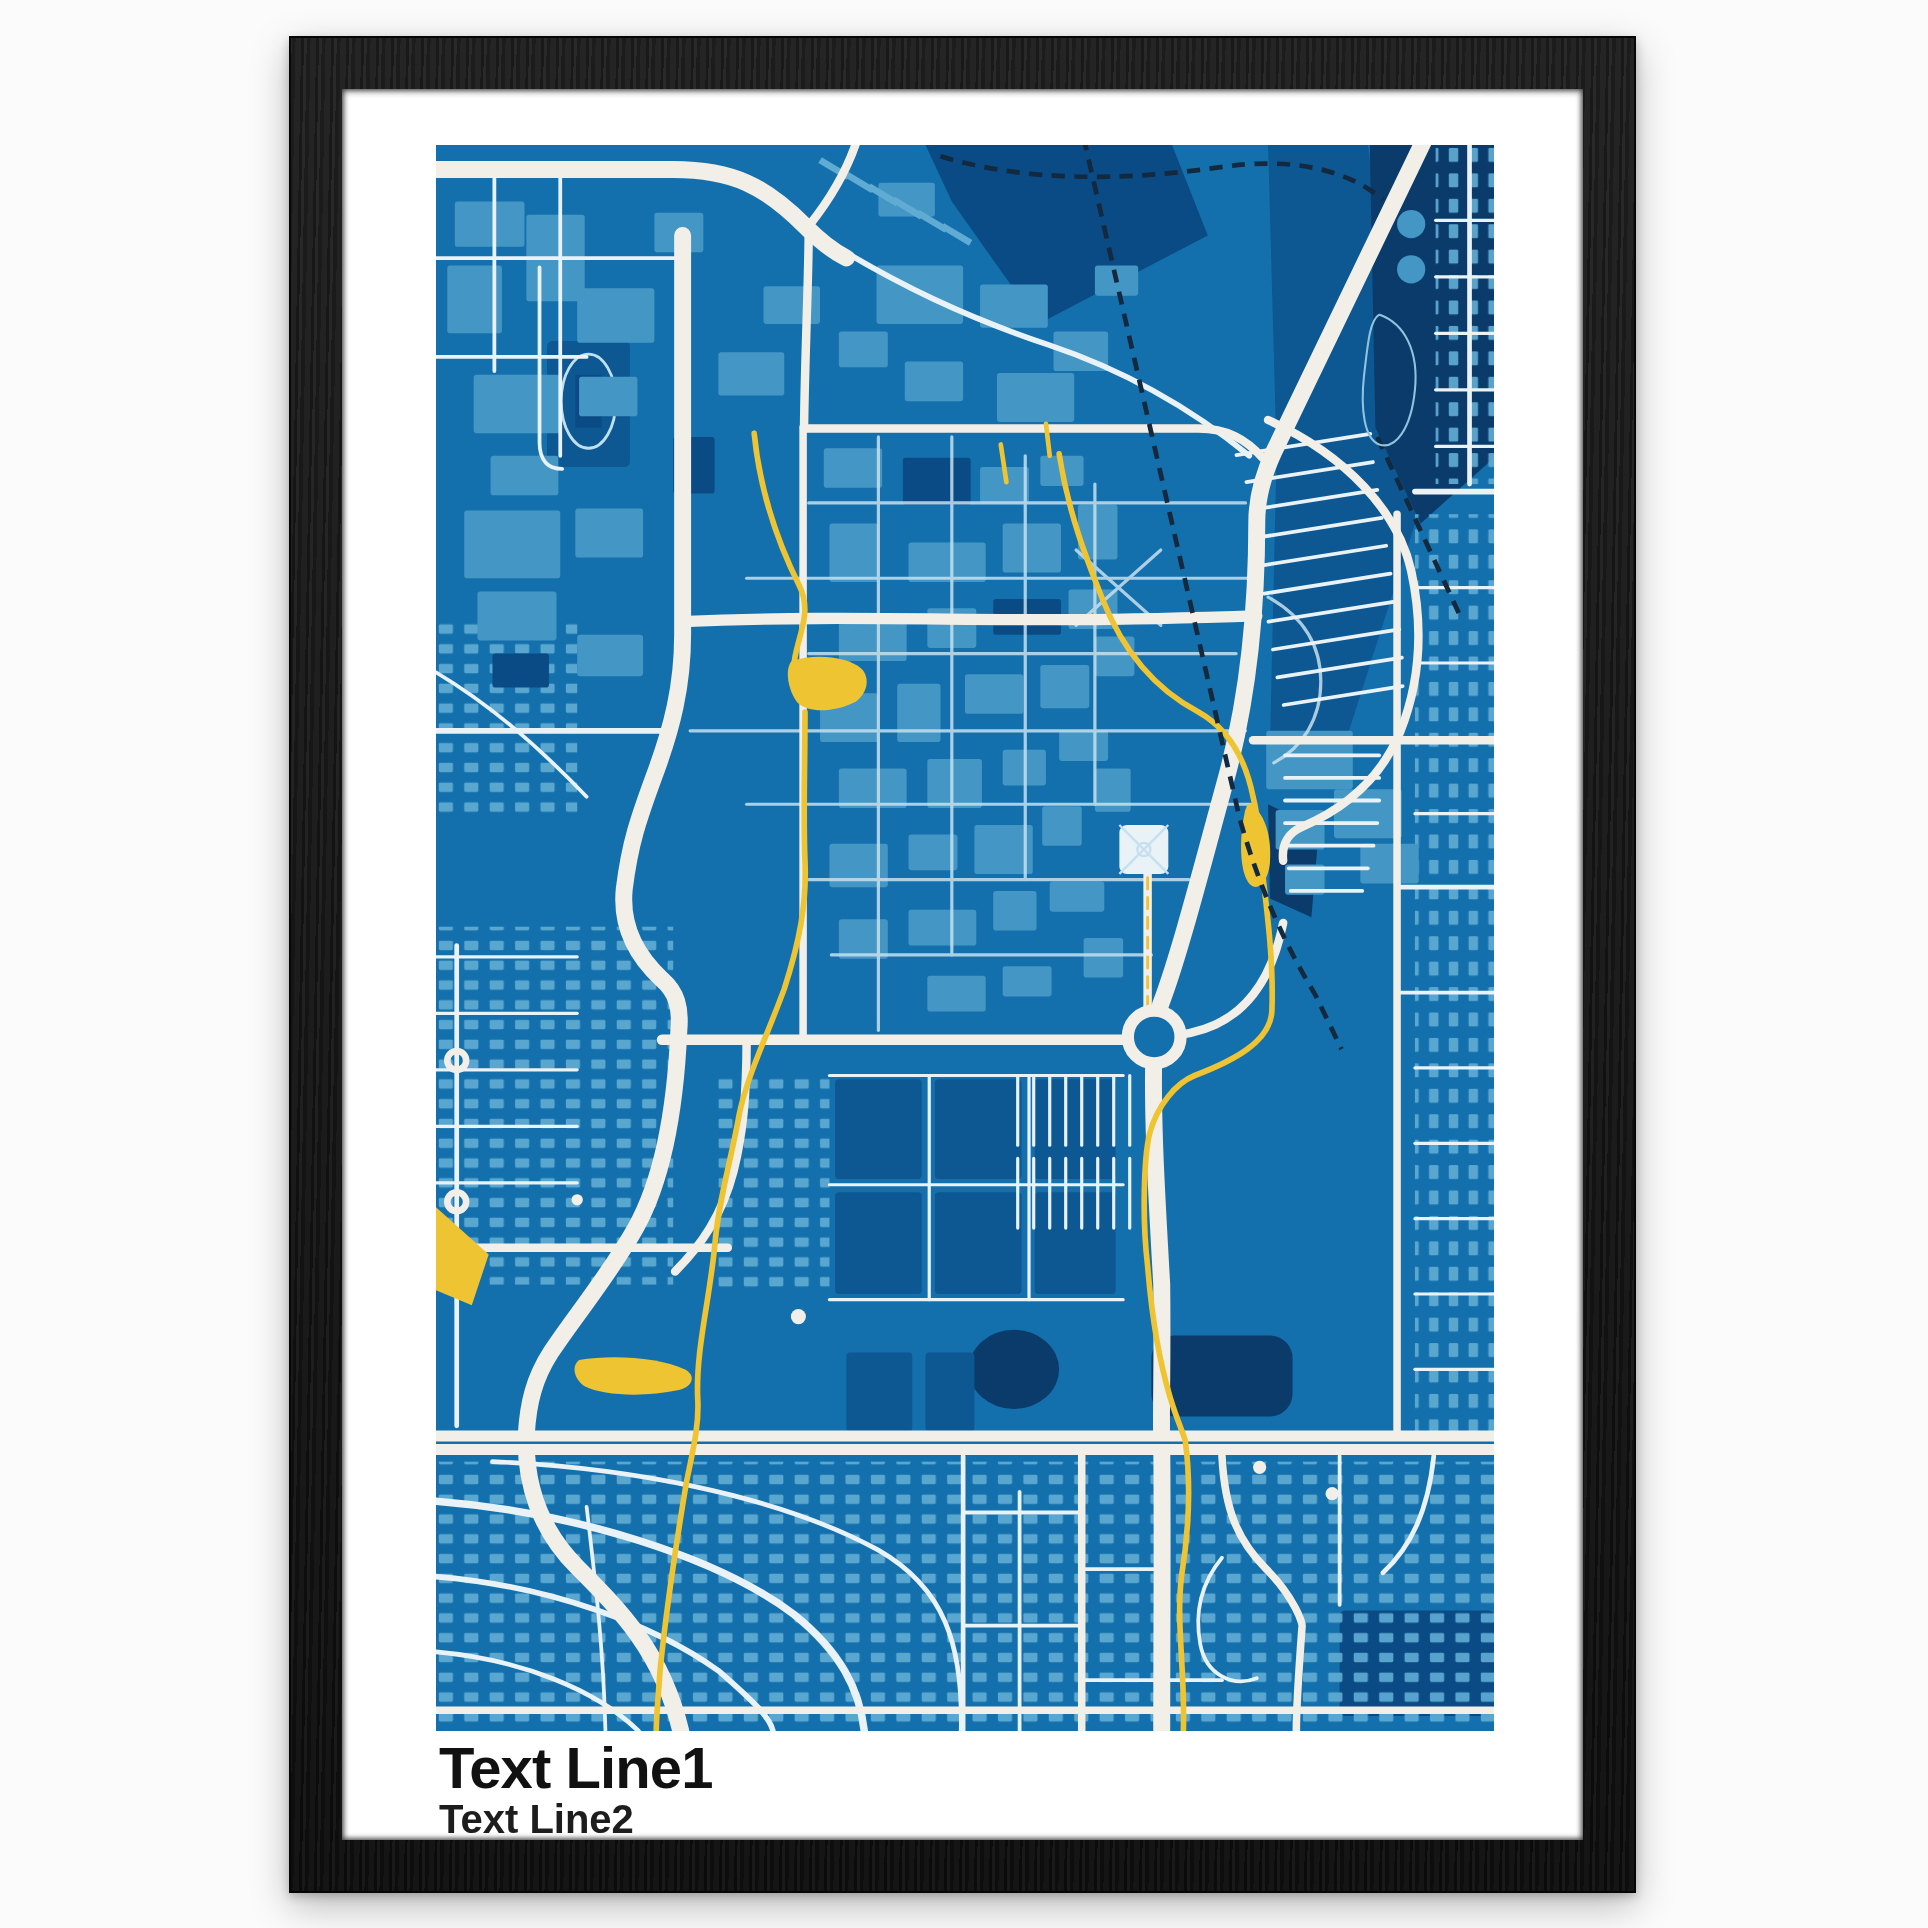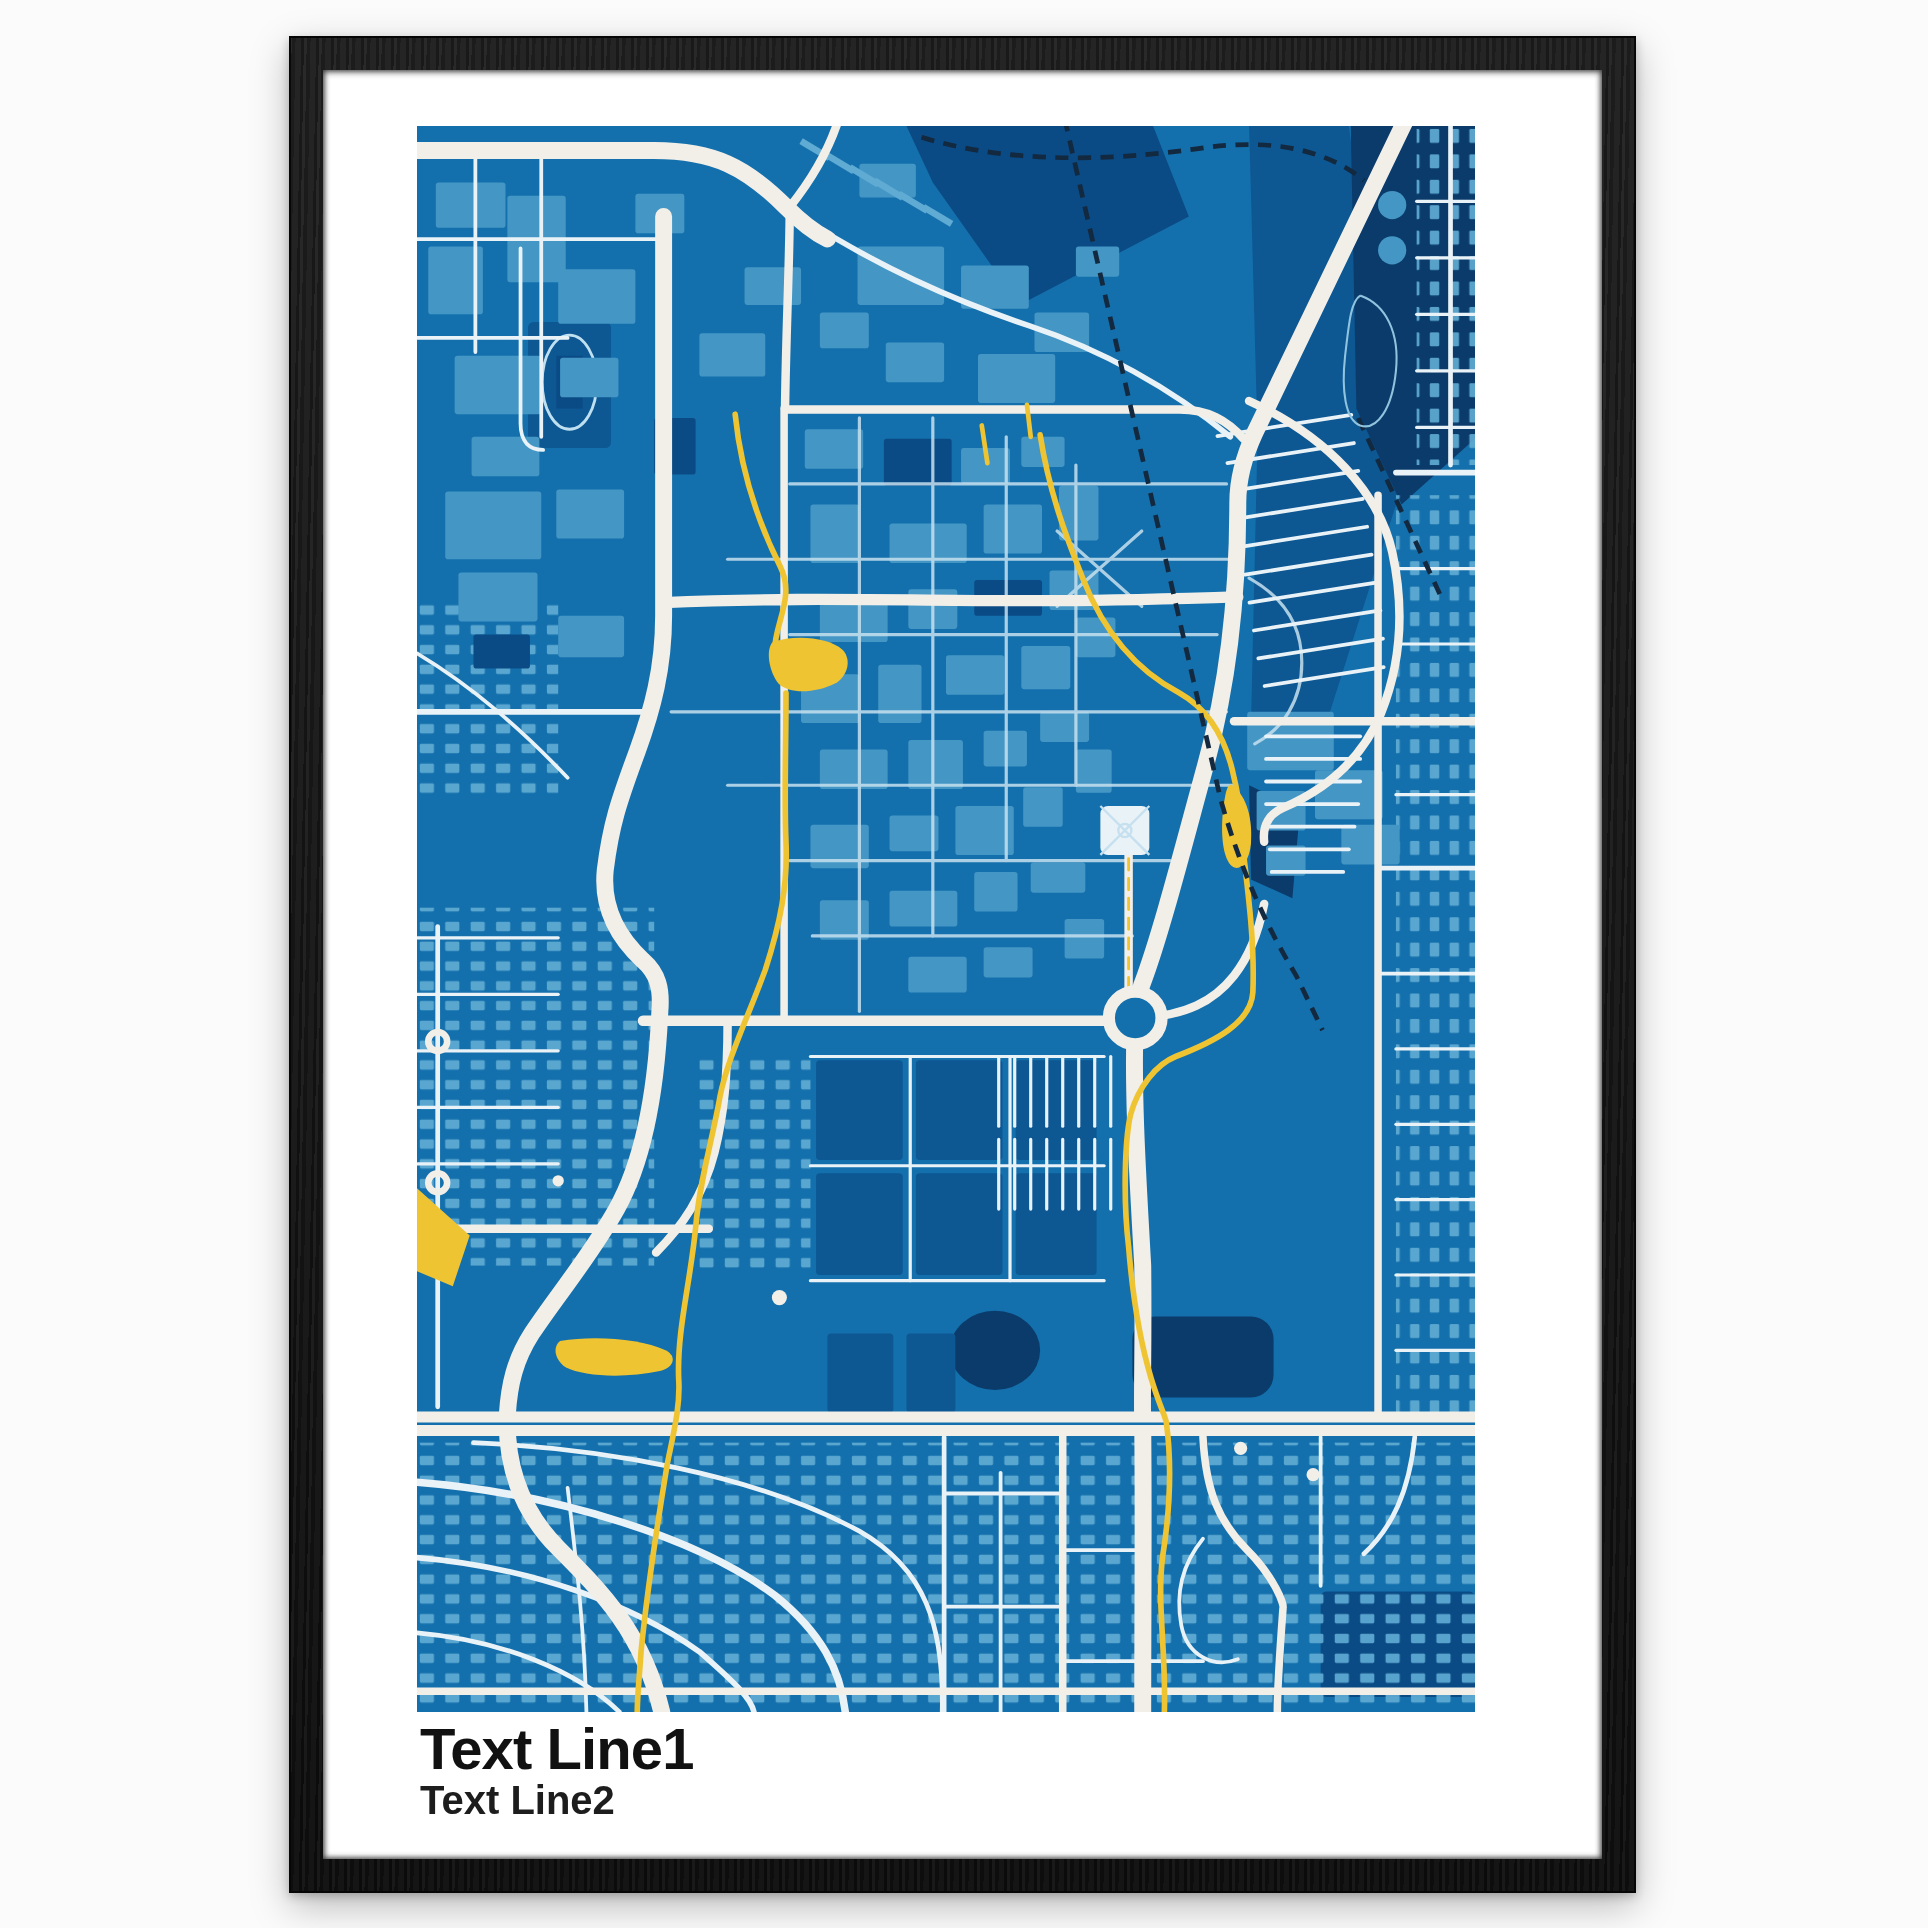--- a/index.html
+++ b/index.html
@@ -1,17 +1,17 @@
 <!DOCTYPE html>
 <html style="--page: #fbfbfb; --frame: #161616; --mat: #ffffff; --map-bg: #1470ac; --bldg: #4496c5; --bldg2: #5fabd3; --dark1: #0d5793; --dark2: #0b4b85; --navy: #0a3b6b; --road: #f2efe9; --road2: #e9f2f7; --path: #c6e0ef; --creek: #efc433; --rail: #13293f; --ink: #111111; --ink2: #1d1d1d;font-size:15px"><head>
 <meta charset="utf-8">
 <style>
   html,body{margin:0;padding:0;width:1928px;height:1928px;background:var(--page,#fbfbfb);overflow:hidden;font-family:"Liberation Sans",sans-serif}
   .stage{position:absolute;inset:0}
-  .frame{position:absolute;left:289px;top:36px;width:1347px;height:1857px;box-sizing:border-box;padding:34px;
+  .frame{position:absolute;left:289px;top:36px;width:1347px;height:1857px;box-sizing:border-box;padding:53px;
     background:
       linear-gradient(180deg, rgba(255,255,255,.05), rgba(0,0,0,.18)),
       repeating-linear-gradient(91deg, #1e1e1e 0 2.8px, #101010 2.8px 6.6px, #191919 6.6px 12.2px, #0d0d0d 12.2px 15px);
     background-color:var(--frame,#161616);
     box-shadow:0 13px 36px rgba(0,0,0,.26), 0 3.8px 9.4px rgba(0,0,0,.22), inset 0 0 0 1.9px #060606;}
   .mat{position:relative;width:100%;height:100%;background:var(--mat,#ffffff);
     box-shadow:inset 0 2.8px 6.6px rgba(0,0,0,.45), inset 0 -2.8px 5.6px rgba(0,0,0,.32), inset 2.8px 0 5.6px rgba(0,0,0,.32), inset -2.8px 0 5.6px rgba(0,0,0,.32);}
   .artwork{position:absolute;left:94px;top:56px;width:1058px;height:1586px}
   .artwork svg{display:block;width:100%;height:100%}
   .caption{position:absolute;left:97px;top:1650px;text-align:left}

